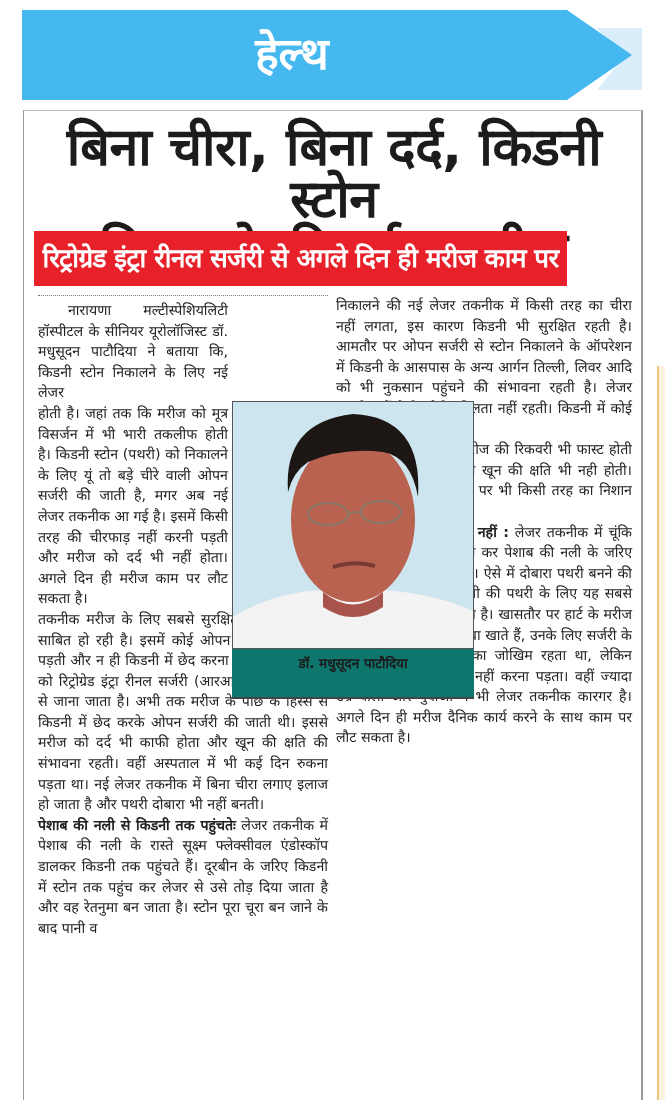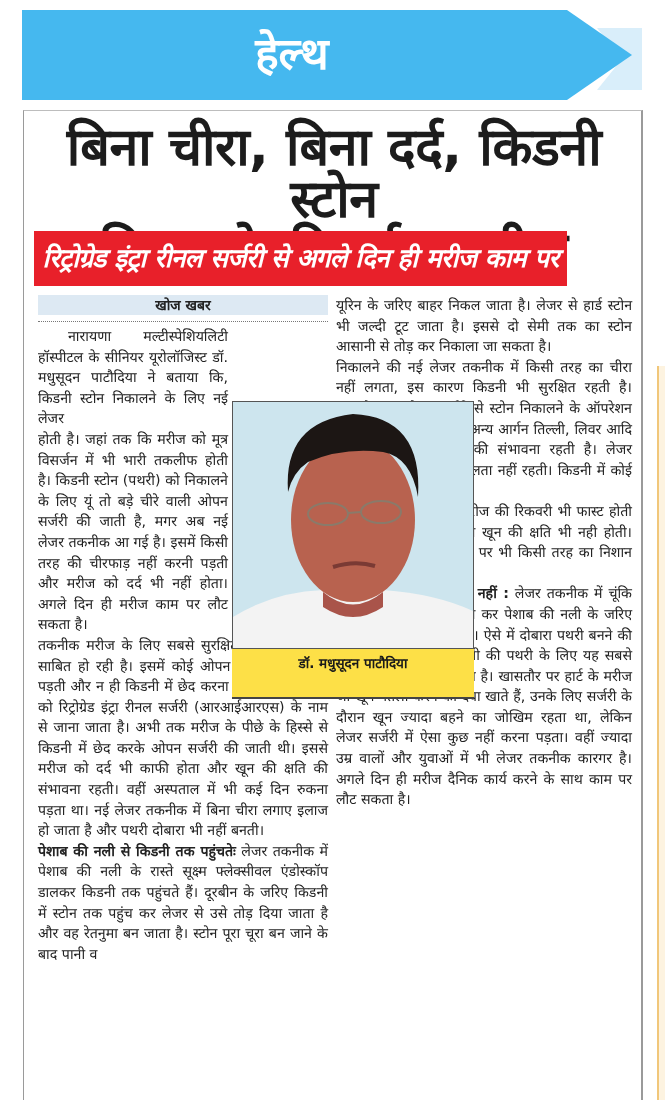--- a/index.html
+++ b/index.html
@@ -29,21 +29,21 @@
 
   .headline {
     position: absolute; left: 0; top: 10px; width: 620px; text-align: center;
     font-size: 52px; font-weight: bold; line-height: 52px; color: #1c1c1c;
     letter-spacing: -0.5px;
   }
   .subhead-bar {
     position: absolute; left: 10px; top: 120px; width: 533px; height: 55px;
     background: #e8202a; color: #ffffff; text-align: center;
     font-size: 26px; font-weight: bold; line-height: 55px; letter-spacing: -0.6px;
-    white-space: nowrap; overflow: hidden; font-style: italic;
+    white-space: nowrap; overflow: hidden;
   }
 
   
   .col {
     position: absolute; font-size: 14.2px; line-height: 20.6px; text-align: justify;
     color: #222;
   }
   .col p { margin: 0; }
   .col-left { left: 14px; top: 184px; width: 290px; }
   .col-right { left: 312px; top: 184px; width: 296px; }
@@ -60,21 +60,21 @@
   .bold { font-weight: bold; }
 
   
   .photo-box {
     position: absolute; left: 208px; top: 290px; width: 242px; height: 248px;
     border: 1px solid #555; background: #cfe6ef; overflow: hidden;
   }
   .photo-box svg { display: block; }
   .caption {
     position: absolute; left: 208px; top: 538px; width: 242px; height: 50px;
-    background: #fde047; border-bottom: 2px solid #444; text-align: center;
+    background: #0f766e; border-bottom: 2px solid #444; text-align: center;
     font-weight: bold; font-size: 13.5px; line-height: 21px; padding-top: 4px;
   }
 </style>
 </head>
 <body>
 
 <div class="banner">
   <svg width="620" height="90" viewBox="0 0 620 90">
     <polygon points="575,18 620,18 620,80 575,80 600,49" fill="#d9eefa"></polygon>
     <polygon points="0,0 545,0 610,45 545,90 0,90" fill="#45b8ef"></polygon>
@@ -86,30 +86,28 @@
 
 <div class="article">
   <div class="headline">
     <div>बिना चीरा, बिना दर्द, किडनी स्टोन</div>
     <div>निकालने की नई तकनीक</div>
   </div>
 
   <div class="subhead-bar">रिट्रोग्रेड इंट्रा रीनल सर्जरी से अगले दिन ही मरीज काम पर</div>
 
   <div class="col col-left">
-    <div class="kicker">खोज खबर</div>
     <div class="dotted"></div>
     <p class="narrow-left indent">नारायणा मल्टीस्पेशियलिटी हॉस्पीटल के सीनियर यूरोलॉजिस्ट डॉ. मधुसूदन पाटौदिया ने बताया कि, किडनी स्टोन निकालने के लिए नई लेजर</p>
     <p class="narrow-left">होती है। जहां तक कि मरीज को मूत्र विसर्जन में भी भारी तकलीफ होती है। किडनी स्टोन (पथरी) को निकालने के लिए यूं तो बड़े चीरे वाली ओपन सर्जरी की जाती है, मगर अब नई लेजर तकनीक आ गई है। इसमें किसी तरह की चीरफाड़ नहीं करनी पड़ती और मरीज को दर्द भी नहीं होता। अगले दिन ही मरीज काम पर लौट सकता है।</p>
     <p>तकनीक मरीज के लिए सबसे सुरक्षित व सबसे कारगर साबित हो रही है। इसमें कोई ओपन सर्जरी नहीं करनी पड़ती और न ही किडनी में छेद करना पड़ता। इस प्रक्रिया को रिट्रोग्रेड इंट्रा रीनल सर्जरी (आरआईआरएस) के नाम से जाना जाता है। अभी तक मरीज के पीछे के हिस्से से किडनी में छेद करके ओपन सर्जरी की जाती थी। इससे मरीज को दर्द भी काफी होता और खून की क्षति की संभावना रहती। वहीं अस्पताल में भी कई दिन रुकना पड़ता था। नई लेजर तकनीक में बिना चीरा लगाए इलाज हो जाता है और पथरी दोबारा भी नहीं बनती।</p>
     <p><span class="bold">पेशाब की नली से किडनी तक पहुंचतेः</span> <span>लेजर तकनीक में पेशाब की नली के रास्ते सूक्ष्म फ्लेक्सीवल एंडोस्कॉप डालकर किडनी तक पहुंचते हैं। दूरबीन के जरिए किडनी में स्टोन तक पहुंच कर लेजर से उसे तोड़ दिया जाता है और वह रेतनुमा बन जाता है। स्टोन पूरा चूरा बन जाने के बाद पानी व</span></p>
   </div>
 
   <div class="col col-right">
-    <p>यूरिन के जरिए बाहर निकल जाता है। लेजर से हार्ड स्टोन भी जल्दी टूट जाता है। इससे दो सेमी तक का स्टोन आसानी से तोड़ कर निकाला जा सकता है।</p>
     <p class="narrow-right">निकालने की नई लेजर तकनीक में किसी तरह का चीरा नहीं लगता, इस कारण किडनी भी सुरक्षित रहती है। आमतौर पर ओपन सर्जरी से स्टोन निकालने के ऑपरेशन में किडनी के आसपास के अन्य आर्गन तिल्ली, लिवर आदि को भी नुकसान पहुंचने की संभावना रहती है। लेजर तकनीक में ऐसी कोई जटिलता नहीं रहती। किडनी में कोई चीरा नहीं लगने से वह</p>
     <p>प्रभावित नहीं होती और मरीज की रिकवरी भी फास्ट होती है और ऑपरेशन के दौरान खून की क्षति भी नही होती। चीरफाड़ नहीं होने से शरीर पर भी किसी तरह का निशान नहीं पड़ता।</p>
     <p><span class="bold">दोबारा पथरी की संभावना नहीं :</span> <span>लेजर तकनीक में चूंकि स्टोन को बिल्कुल चूरा बना कर पेशाब की नली के जरिए बाहर निकाल दिया जाता है। ऐसे में दोबारा पथरी बनने की संभावना नहीं रहती। किडनी की पथरी के लिए यह सबसे उपयुक्त और कारगर इलाज है। खासतौर पर हार्ट के मरीज जो खून पतला करने की दवा खाते हैं, उनके लिए सर्जरी के दौरान खून ज्यादा बहने का जोखिम रहता था, लेकिन लेजर सर्जरी में ऐसा कुछ नहीं करना पड़ता। वहीं ज्यादा उम्र वालों और युवाओं में भी लेजर तकनीक कारगर है। अगले दिन ही मरीज दैनिक कार्य करने के साथ काम पर लौट सकता है।</span></p>
   </div>
 
   <div class="photo-box">
     <svg width="242" height="248" viewBox="0 0 242 248">
       <rect width="242" height="248" fill="#cde5ee"></rect>
       <path d="M0,248 L0,215 Q40,190 90,188 L150,188 Q205,192 242,210 L242,248 Z" fill="#f3f3f3"></path>
       <ellipse cx="120" cy="118" rx="62" ry="82" fill="#b8624f"></ellipse>

